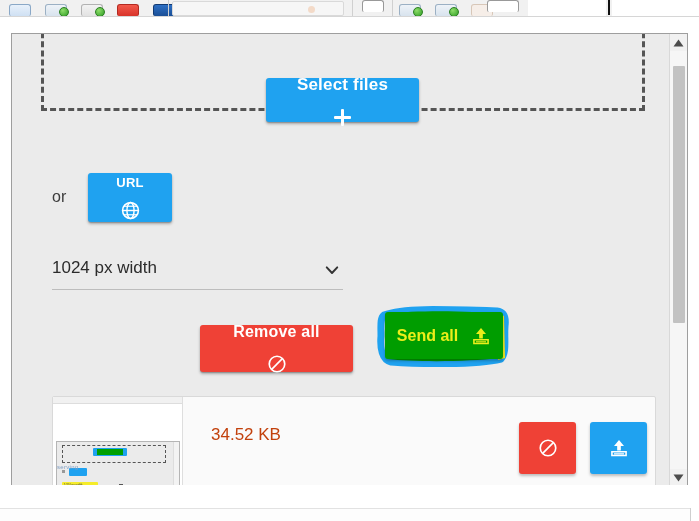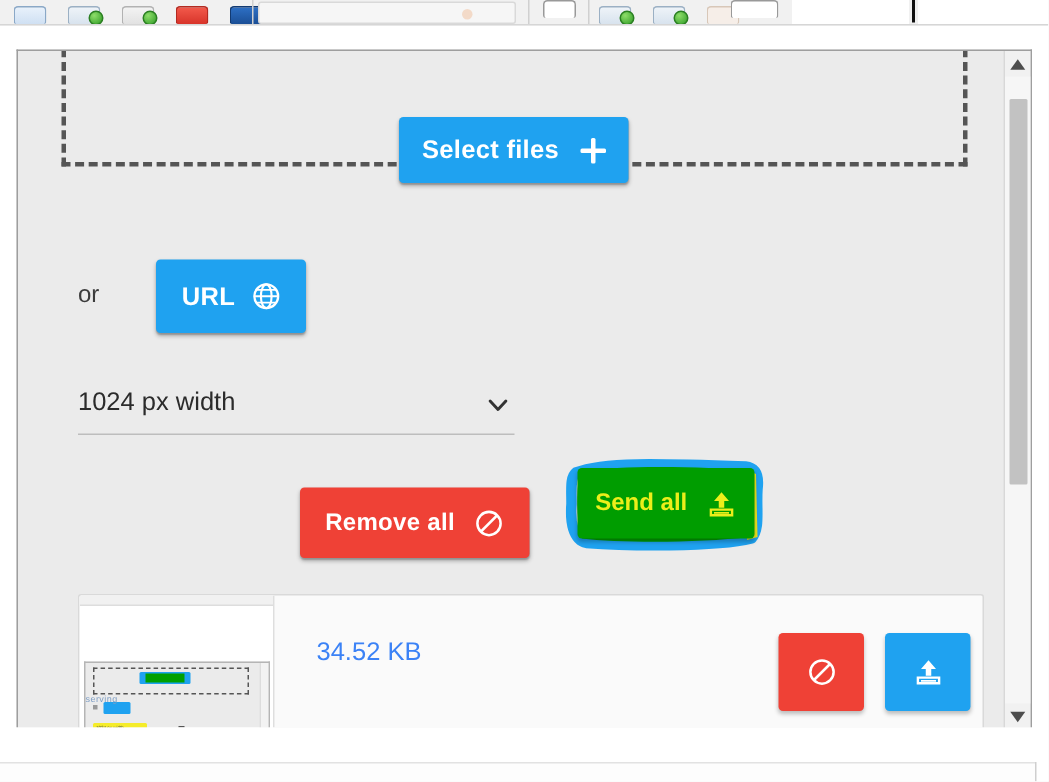--- a/index.html
+++ b/index.html
@@ -100,33 +100,34 @@
     gap: 14px;
     border: none;
     border-radius: 3px;
     color: #ffffff;
     font-weight: bold;
     letter-spacing: .2px;
     box-shadow: 0 2px 3px rgba(0,0,0,.28), 0 1px 1px rgba(0,0,0,.18);
     cursor: pointer;
     box-sizing: border-box;
     font-family: "Liberation Sans", sans-serif;
+    flex-direction: column;
   }
   .btn-blue { background: #1fa2f0; }
   .btn-red  { background: #ef4136; align-items: center; }
 
   #select-files-btn {
     left: 254px; top: 44px;
     width: 153px; height: 44px;
     font-size: 17px;
   }
   #url-btn {
-    left: 92px; top: 139px;
-    width: 100px; height: 49px;
-    font-size: 17px;
+    left: 76px; top: 139px;
+    width: 84px; height: 49px;
+    font-size: 13px;
     gap: 11px;
   }
   .or-label {
     position: absolute;
     left: 40px; top: 154px;
     font-size: 16px;
     color: #3c3c3c;
   }
 
   
@@ -253,21 +254,21 @@
     position:absolute; right:0; top:0; width:5px; height:74px; background:#f3f3f3;
     border-left:1px solid #ddd;
   }
 
   .file-meta {
     flex: 1;
     padding: 28px 0 0 28px;
     box-sizing: border-box;
   }
   .file-name { font-size: 17px; color: #3a3a3a; margin: 0 0 18px 0; }
-  .file-size { font-size: 17px; color: #3b82f6; margin: 0; }
+  .file-size { font-size: 17px; color: #c2410c; margin: 0; }
 
   .file-actions {
     position: absolute;
     right: 8px; top: 25px;
     display: flex; gap: 14px;
   }
   .sq-btn {
     width: 57px; height: 52px;
     border: none; border-radius: 3px;
     display: flex; align-items: center; justify-content: center;

